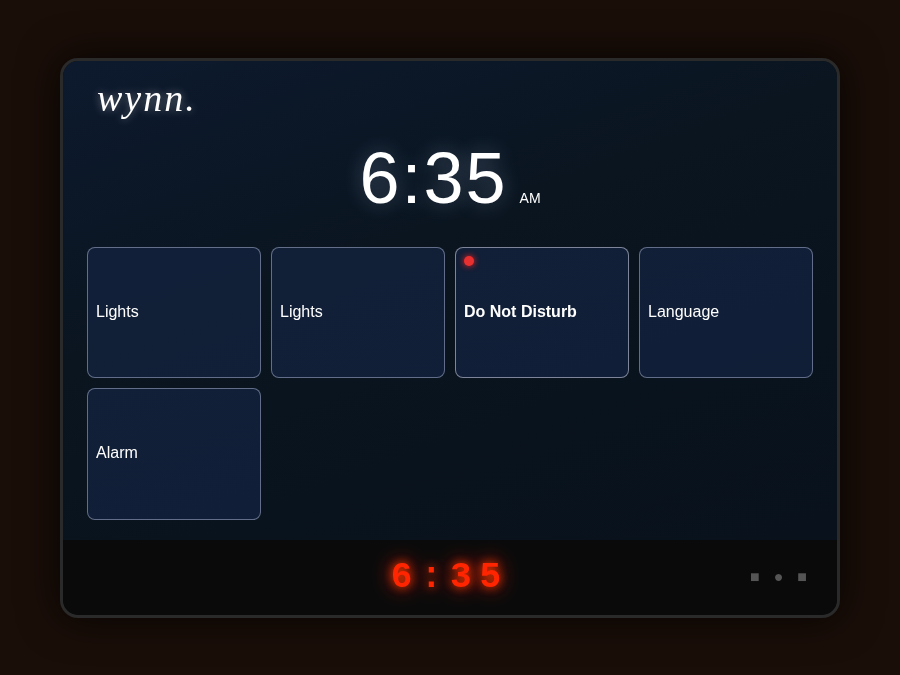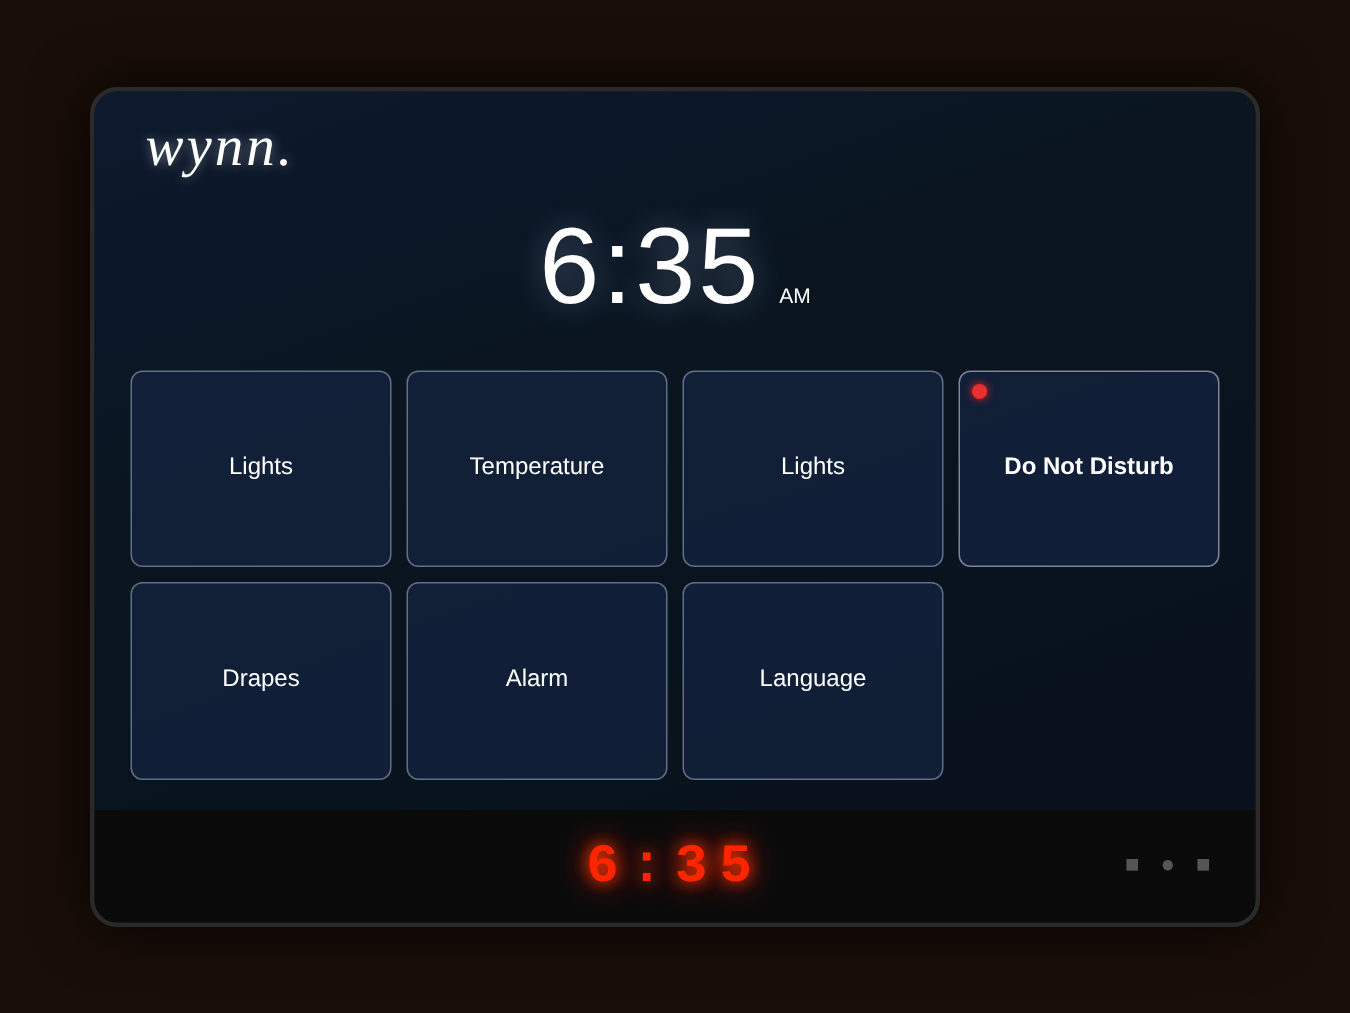--- a/index.html
+++ b/index.html
@@ -97,21 +97,20 @@
     .btn {
       background: rgba(20, 35, 65, 0.7);
       border: 1.5px solid rgba(180, 190, 220, 0.5);
       border-radius: 8px;
       color: #ffffff;
       font-size: 16px;
       font-weight: 400;
       cursor: pointer;
       display: flex;
       align-items: center;
-      justify-content: center;
       text-align: center;
       padding: 10px 8px;
       line-height: 1.3;
       position: relative;
       transition: background 0.15s;
       min-height: 62px;
     }
 
     .btn.do-not-disturb {
       border-color: rgba(200, 200, 220, 0.6);
@@ -190,43 +189,37 @@
       <span class="clock-time">6:35</span>
       <span class="clock-ampm">AM</span>
     </div>
 
     <div class="buttons-grid">
 
       <button class="btn">
         <span>Lights</span>
       </button>
 
-      <button class="btn">
-        <span>Temperature</span>
-      </button>
 
       <button class="btn">
         <span>Lights</span>
       </button>
 
       <button class="btn do-not-disturb">
         <span class="indicator-dot dot-red"></span>
         <span>Do Not Disturb</span>
       </button>
 
-      <button class="btn">
-        <span>Drapes</span>
+
+      <button class="btn">
+        <span>Language</span>
       </button>
 
       <button class="btn">
         <span>Alarm</span>
-      </button>
-
-      <button class="btn">
-        <span>Language</span>
       </button>
 
 
     </div>
   </div>
 
   <div class="bottom-panel">
     <div class="led-display">6:35</div>
     <div class="bottom-icons">
       <span class="bottom-icon">■</span>

